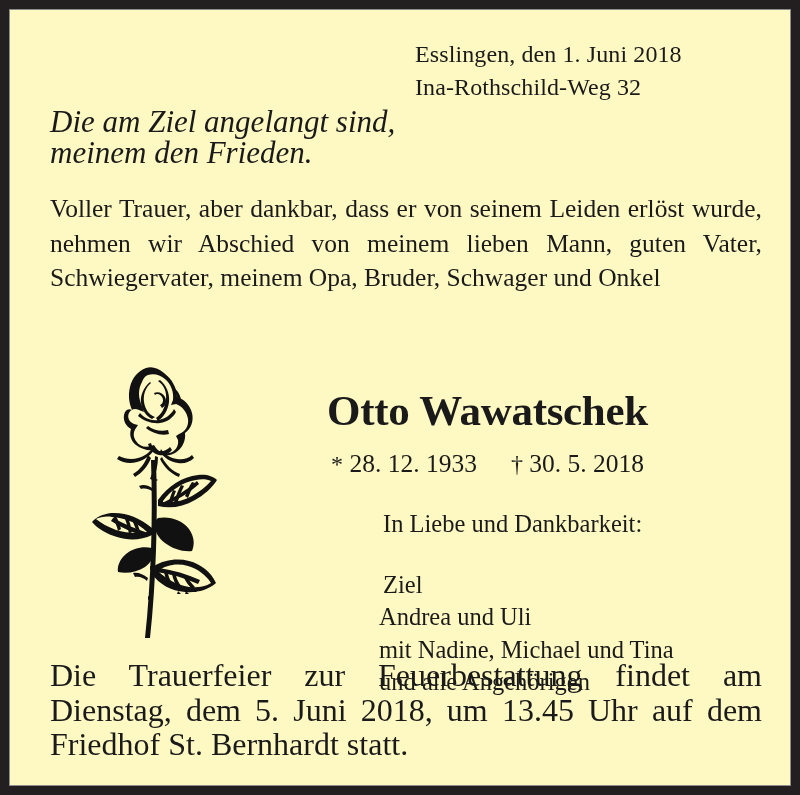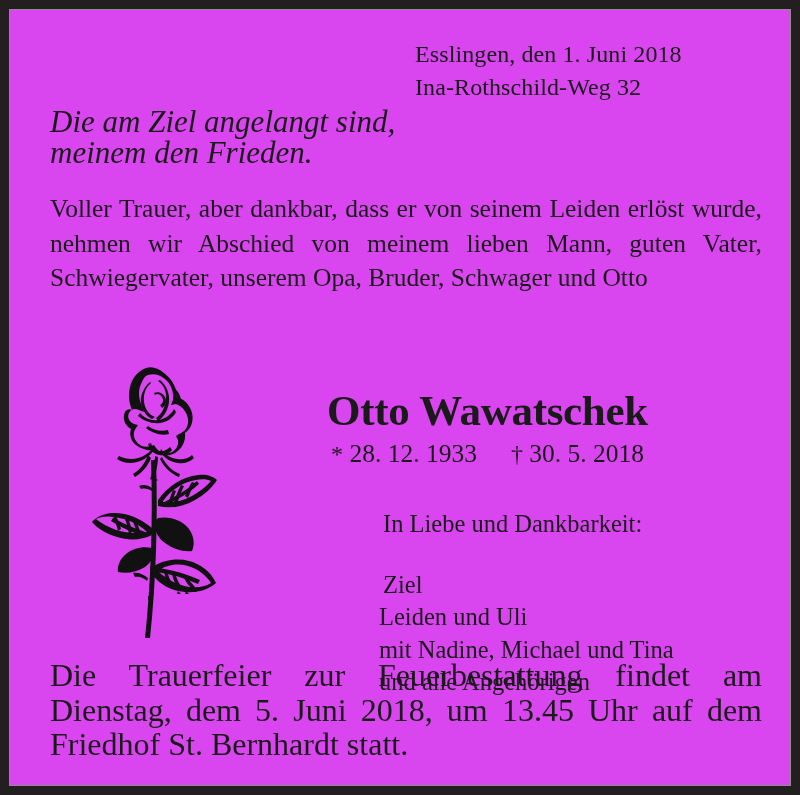--- a/index.html
+++ b/index.html
@@ -32,21 +32,21 @@
     position: absolute;
     top: 9px; left: 9px; right: 9px; bottom: 9px;
     border: 1px solid #8c8c8c;
     box-sizing: border-box;
     pointer-events: none;
     z-index: 4;
   }
   .content {
     position: absolute;
     top: 10px; left: 10px; right: 10px; bottom: 10px;
-    background: #d946ef;
+    background: #fef9c3;
   }
 
   
   .header-block {
     position: absolute;
     left: 405px;
     top: 28px;
     font-size: 24px;
     line-height: 33px;
     letter-spacing: 0.1px;
@@ -96,21 +96,21 @@
   }
   .deceased-name {
     font-size: 43px;
     font-weight: bold;
     line-height: 50px;
     letter-spacing: -0.3px;
     white-space: nowrap;
     margin-top: 28px;
   }
   .dates-row {
-    margin-top: 2px;
+    margin-top: 12px;
     font-size: 25.5px;
     line-height: 32px;
     white-space: nowrap;
   }
   .dates-row .date-birth { margin-right: 34px; }
   .sym { font-size: 24px; }
 
   
   .family-block {
     position: absolute;
@@ -147,21 +147,21 @@
     <div class="header-block">
       <div>Esslingen, den 1. Juni 2018</div>
       <div>Ina-Rothschild-Weg 32</div>
     </div>
 
     <div class="epitaph">
       <div>Die am Ziel angelangt sind,</div>
       <div>meinem den Frieden.</div>
     </div>
 
-    <div class="body-text">Voller Trauer, aber dankbar, dass er von seinem Leiden erlöst wurde, nehmen wir Abschied von meinem lieben Mann, guten Vater, Schwiegervater, unserem Opa, Bruder, Schwager und Otto</div>
+    <div class="body-text">Voller Trauer, aber dankbar, dass er von seinem Leiden erlöst wurde, nehmen wir Abschied von meinem lieben Mann, guten Vater, Schwiegervater, meinem Opa, Bruder, Schwager und Onkel</div>
 
     <div class="rose">
       <svg viewBox="0 0 135 290" xmlns="http://www.w3.org/2000/svg" aria-hidden="true">
         <g fill="#111111" stroke="none">
 
           <path d="M58 8 C50 11,44 18,42 27 C40 35,41 43,44 50
                    C40 48,37 50,36 55 C35 61,38 66,43 69
                    C41 75,43 81,48 85 C53 89,60 91,66 90
                    C72 96,80 97,87 93 C94 89,98 81,97 73
                    C103 69,106 61,104 53 C102 45,96 39,89 37
@@ -276,21 +276,21 @@
     <div class="name-block">
       <div class="deceased-name">Otto Wawatschek</div>
       <div class="dates-row">
         <span class="date-birth"><span class="sym">*</span> <span>28. 12. 1933</span></span><span class="date-death"><span class="sym">†</span> <span>30. 5. 2018</span></span>
       </div>
     </div>
 
     <div class="family-block">
       <div class="fam-line fam-indent">In Liebe und Dankbarkeit:</div>
       <div class="fam-line fam-indent">Ziel</div>
-      <div class="fam-line">Leiden und Uli</div>
+      <div class="fam-line">Andrea und Uli</div>
       <div class="fam-line">mit Nadine, Michael und Tina</div>
       <div class="fam-line">und alle Angehörigen</div>
     </div>
 
     <div class="closing-text">Die Trauerfeier zur Feuerbestattung findet am Dienstag, dem 5. Juni 2018, um 13.45 Uhr auf dem Friedhof St. Bernhardt statt.</div>
 
   </div>
 </div>
 
 </body></html>

